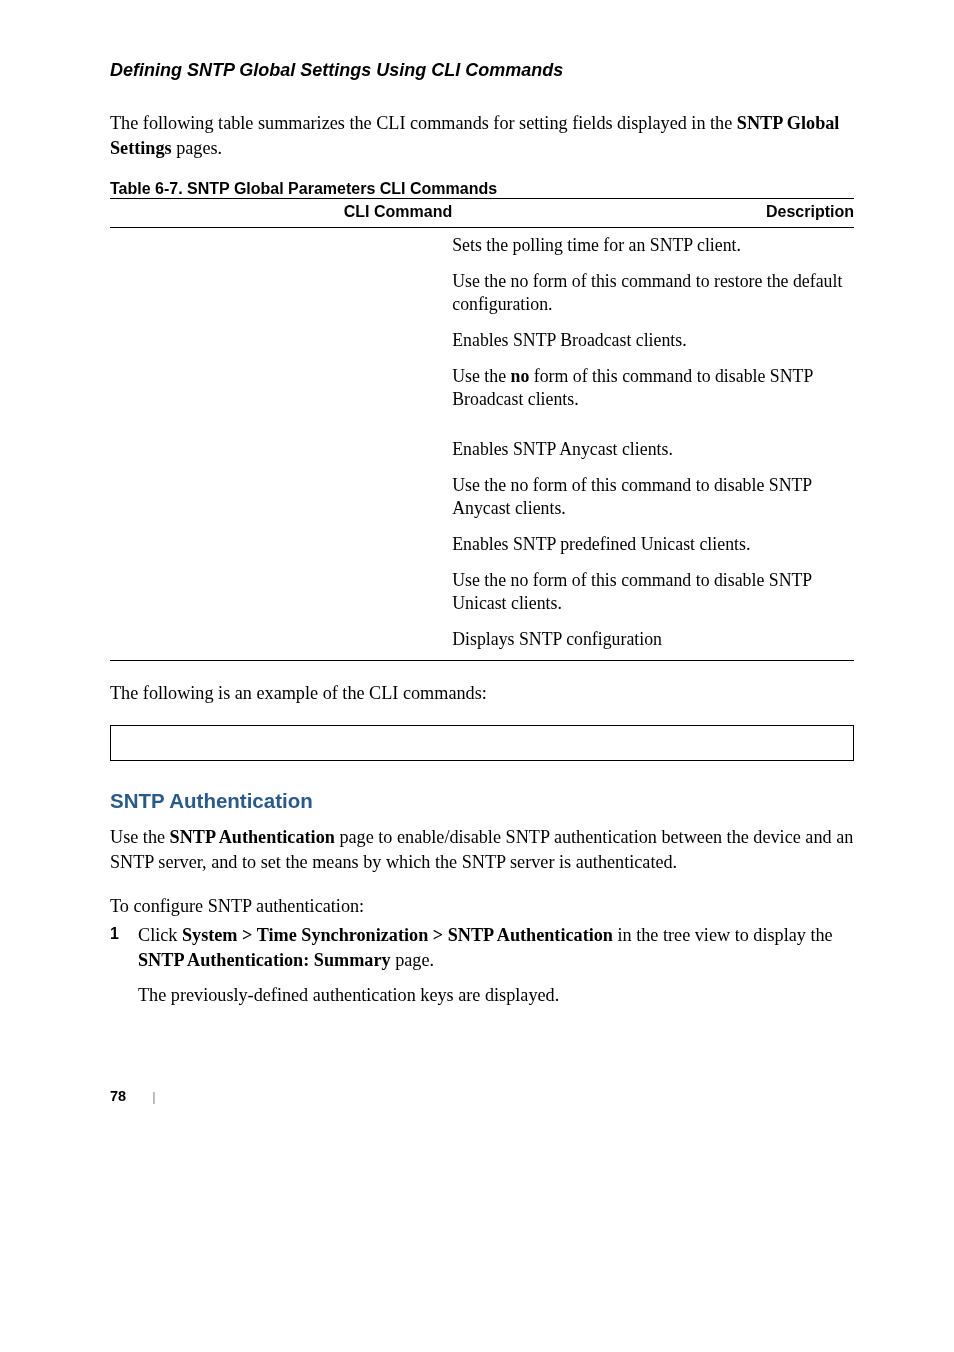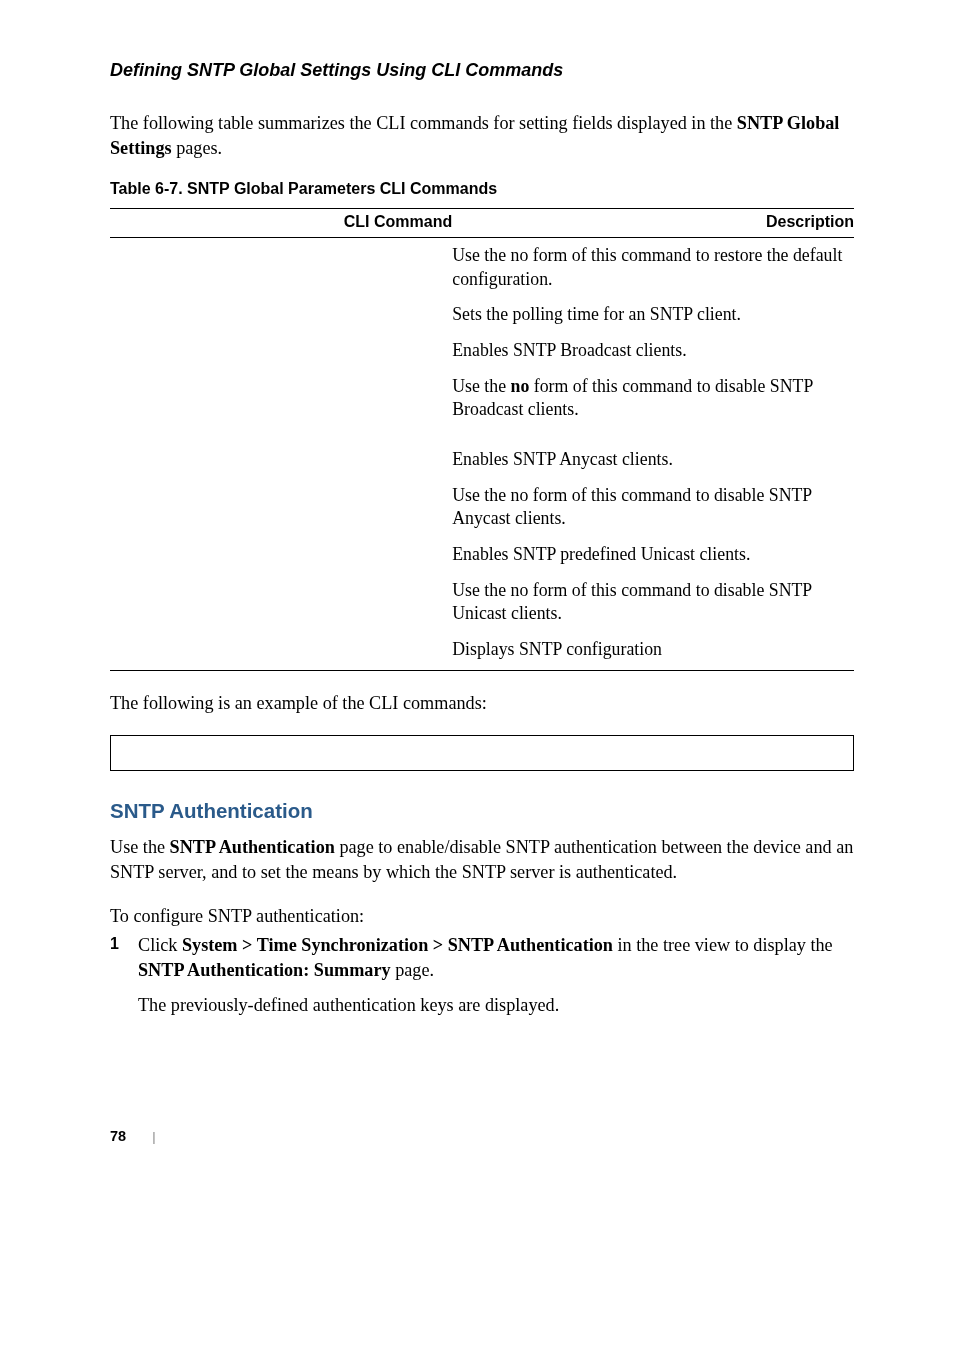--- a/index.html
+++ b/index.html
@@ -26,21 +26,20 @@
       line-height: 1.35;
       margin-bottom: 20px;
     }
     .bold {
       font-weight: bold;
     }
     .table-caption {
       font-family: 'Helvetica Neue', Arial, sans-serif;
       font-weight: bold;
       font-size: 16px;
-      margin-bottom: 10px;
     }
     .cli-table {
       width: 100%;
       border-collapse: collapse;
       margin-bottom: 20px;
     }
     .cli-table th {
       font-family: 'Helvetica Neue', Arial, sans-serif;
       font-weight: bold;
       font-size: 16px;
@@ -92,21 +91,21 @@
       left: -28px;
       font-family: 'Helvetica Neue', Arial, sans-serif;
       font-weight: bold;
       font-size: 16px;
     }
     .list-subtext {
       margin-top: 10px;
       font-size: 18.2px;
     }
     .page-footer {
-      margin-top: 110px;
+      margin-top: 80px;
       font-family: 'Helvetica Neue', Arial, sans-serif;
       font-size: 14.5px;
       display: flex;
       align-items: center;
       gap: 26px;
     }
     .page-number {
       font-weight: bold;
     }
     .footer-divider {
@@ -128,25 +127,25 @@
 <table class="cli-table">
   <thead>
     <tr>
       <th>CLI Command</th>
       <th>Description</th>
     </tr>
   </thead>
   <tbody>
     <tr>
       <td></td>
+      <td>Sets the polling time for an SNTP client.</td>
+    </tr>
+    <tr>
+      <td></td>
       <td>Use the no form of this command to restore the default configuration.</td>
-    </tr>
-    <tr>
-      <td></td>
-      <td>Sets the polling time for an SNTP client.</td>
     </tr>
     <tr>
       <td></td>
       <td>Enables SNTP Broadcast clients.</td>
     </tr>
     <tr>
       <td></td>
       <td>
         <span>Use the </span><span class="bold">no</span><span> form of this command to disable SNTP Broadcast clients.</span>
       </td>

